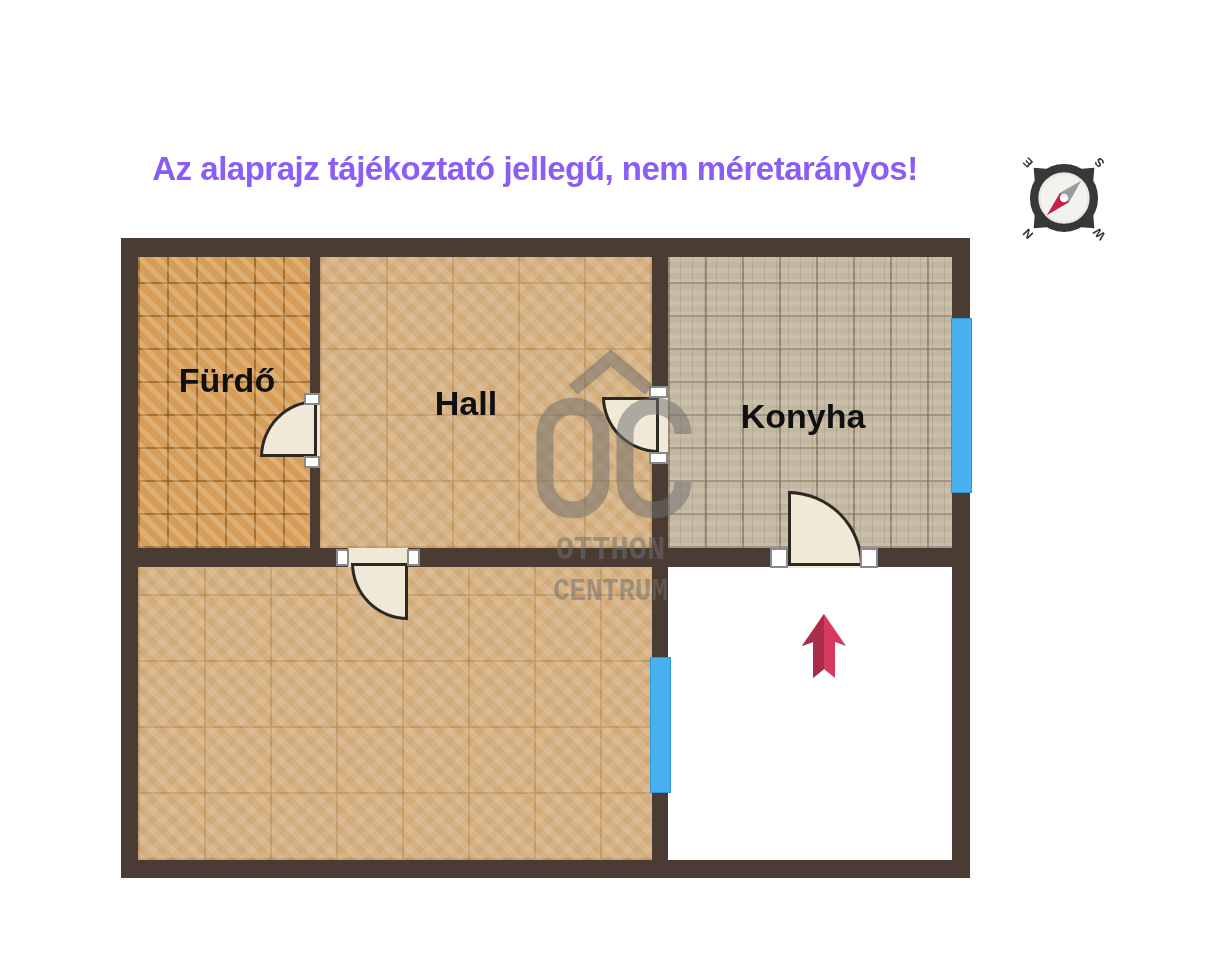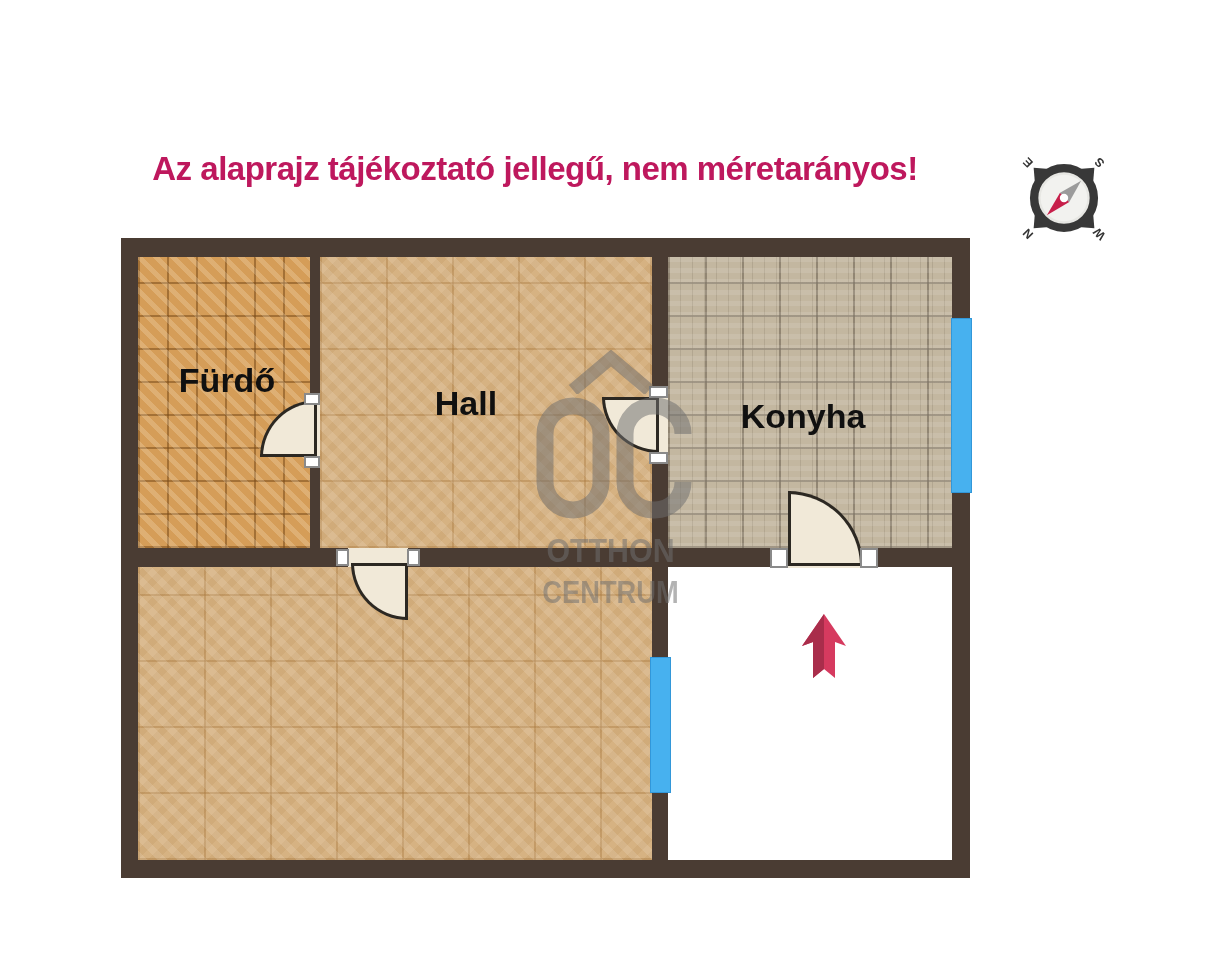--- a/index.html
+++ b/index.html
@@ -1,21 +1,21 @@
 <!DOCTYPE html>
 <html><head>
 <meta charset="utf-8">
 <style>
   html,body{margin:0;padding:0;background:#fff;}
   .canvas{position:relative;width:1220px;height:960px;background:#ffffff;overflow:hidden;
           font-family:"Liberation Sans", sans-serif;}
 
   
   .title{position:absolute;left:60px;top:150px;width:950px;text-align:center;
-         font-size:33px;font-weight:bold;color:#be185d;letter-spacing:-0.5px;white-space:nowrap;}
+         font-size:33px;font-weight:bold;color:#8b5cf6;letter-spacing:-0.5px;white-space:nowrap;}
 
   
   .abs{position:absolute;}
   .wall{position:absolute;background:#4a3c33;}
   .floor{position:absolute;}
 
   .floor-furdo{
     background-color:#d59d58;
     background-image:
       repeating-linear-gradient(45deg, rgba(255,240,214,0.22) 0 5px, rgba(0,0,0,0) 5px 12px),
@@ -46,21 +46,21 @@
   .door-tl{border-radius:100% 0 0 0;}
   .door-bl{border-radius:0 0 0 100%;}
   .door-tr{border-radius:0 100% 0 0;}
   .jamb{position:absolute;background:#ffffff;border:2px solid #8a8a8a;box-sizing:border-box;}
 
   .room-label{position:absolute;width:180px;text-align:center;font-size:34px;
               font-weight:bold;color:#101010;line-height:1;}
 
   
   .watermark{position:absolute;left:533px;top:350px;width:155px;opacity:0.52;color:#6f6f6f;
-             text-align:center;pointer-events:none;}
+             text-align:center;pointer-events:none;font-family:Liberation Mono, monospace;}
   .wm-roof{display:block;margin:0 auto;}
   .wm-oc{display:block;margin:2px auto 0 auto;}
   .wm-line{font-weight:bold;transform:scaleX(0.92);transform-origin:center;}
   .wm-line1{font-size:33px;margin-top:12px;letter-spacing:0px;}
   .wm-line2{font-size:31px;margin-top:5px;transform:scaleX(0.88);}
 
   
   .compass{position:absolute;left:1008px;top:142px;}
   .arrow{position:absolute;left:800px;top:612px;}
 </style>

